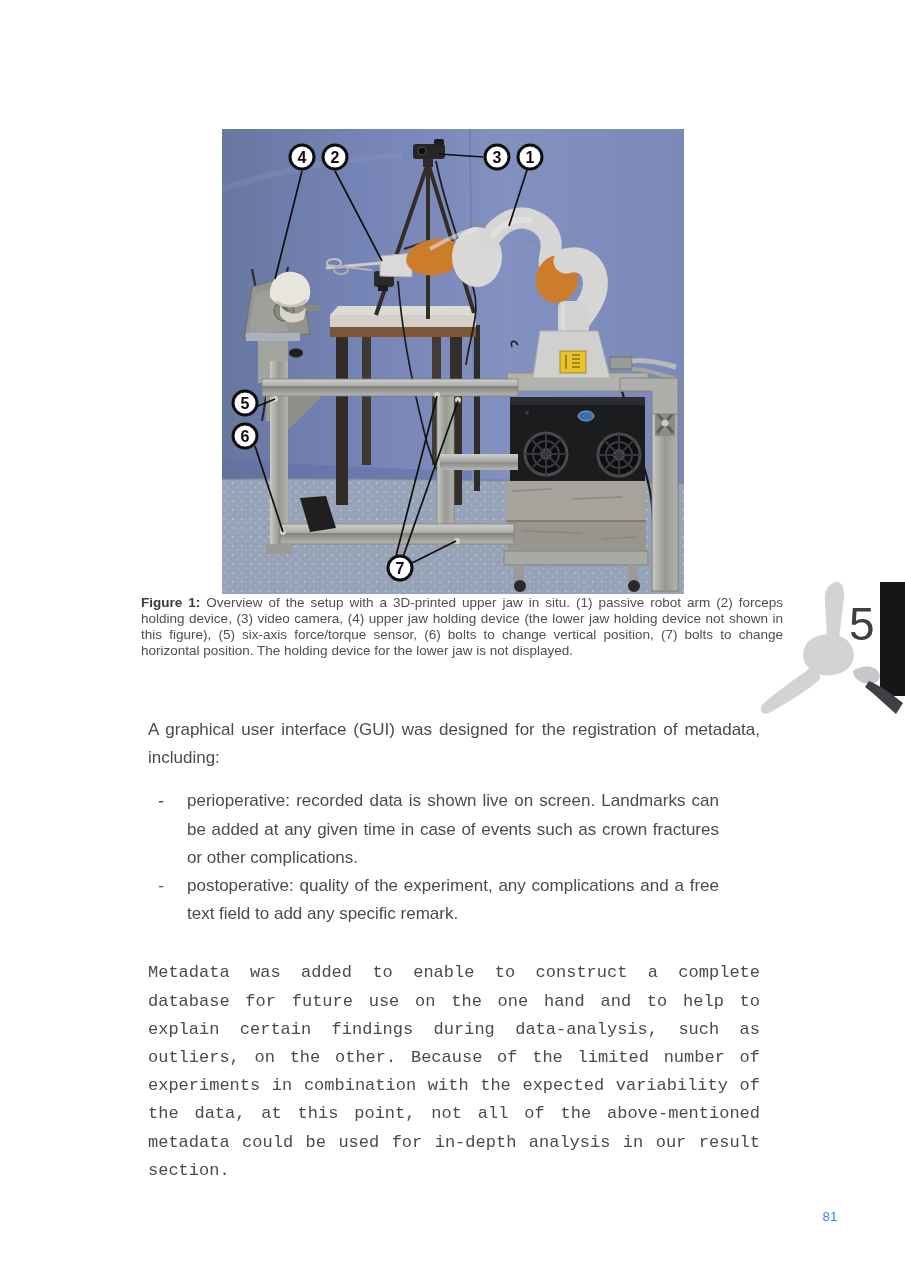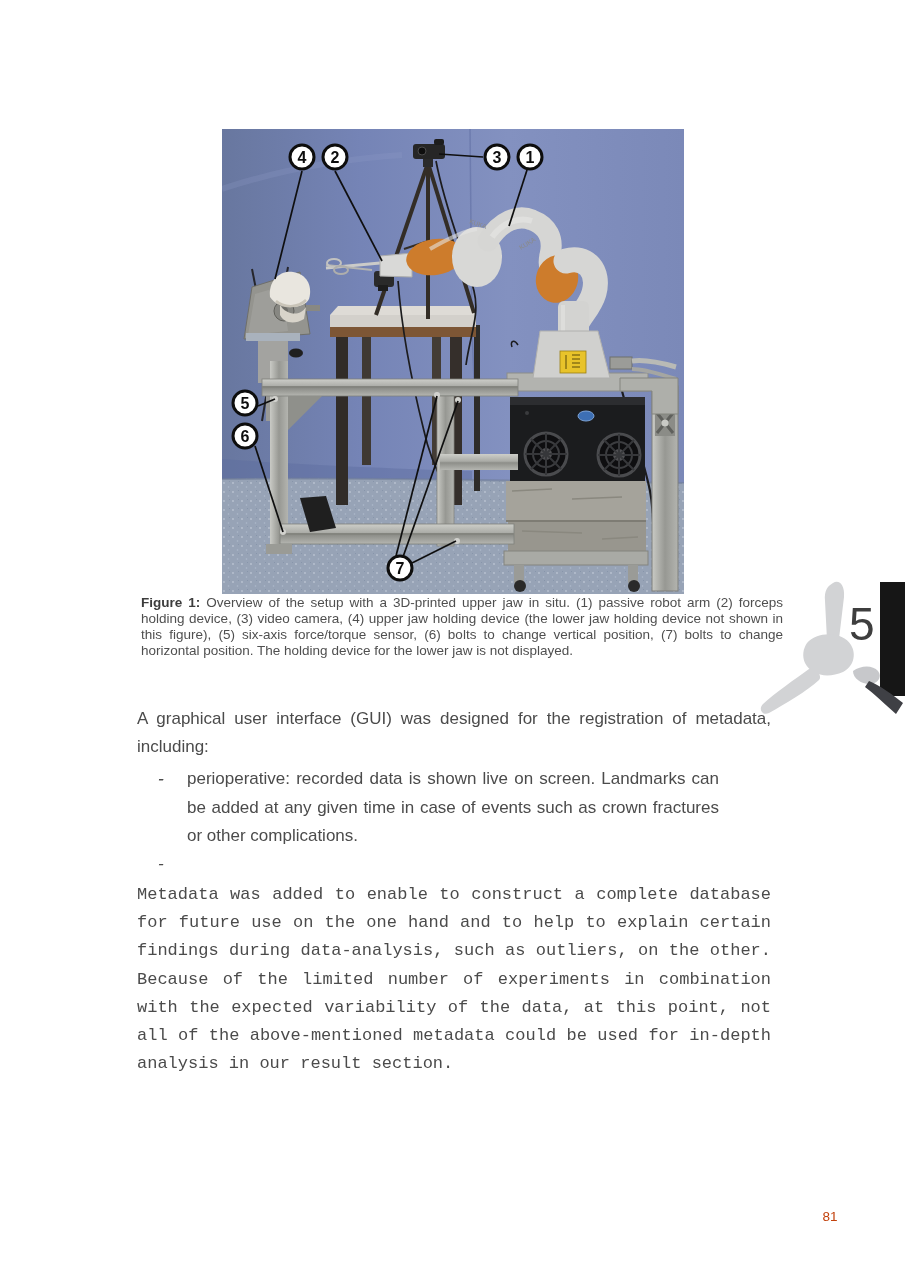--- a/index.html
+++ b/index.html
@@ -35,28 +35,28 @@
   .tooth-art{position:absolute;left:757px;top:573px;width:148px;height:148px;z-index:2;pointer-events:none;}
   .chapter-num{
     position:absolute;left:849px;top:601px;z-index:3;
     font-size:46px;font-weight:300;color:#3e3e3e;line-height:1;
     font-family:"Liberation Sans",sans-serif;
   }
   .bodytext{
     position:absolute;left:133px;top:701px;width:642px;
     font-size:17px;line-height:28.2px;color:#4b4b4b;text-align:justify;
   }
-  .bodytext p{margin:4px;}
+  .bodytext p{margin:15px;}
   .list{margin:0 56px 0 0;padding:0;list-style:none;}
   .list li{position:relative;padding-left:54px;}
   .dash{position:absolute;left:25px;top:0;font-style:italic;}
   .para2{margin-top:31px !important;font-family:Liberation Mono, monospace;}
   .page-num{
     position:absolute;left:800px;top:1209px;width:60px;text-align:center;
-    font-size:13.5px;color:#c2410c;
+    font-size:13.5px;color:#3b82f6;
   }
 </style>
 </head>
 <body>
 
 <div class="page">
 
 
   <div class="photo">
     <svg viewBox="0 0 462 465">
@@ -271,20 +271,20 @@
     <path d="M96,98 C104,92 116,92 121,98 C125,103 122,110 114,111 C106,112 96,106 96,98 Z" fill="#c7c8cb"></path>
     <path d="M112,108 C122,112 136,122 146,130 L139,141 C128,131 116,120 108,114 Z" fill="#3f4045"></path>
   </svg>
   <div class="chapter-num">5</div>
 
   <div class="bodytext">
     <p>A graphical user interface (GUI) was designed for the registration of metadata, including:</p>
     <ul class="list">
       <li><span class="dash">-</span></li>
       <li><span class="dash">-</span><span>perioperative: recorded data is shown live on screen. Landmarks can be added at any given time in case of events such as crown fractures or other complications.</span></li>
-      <li><span class="dash">-</span></li>
+      <li><span class="dash">-</span><span>postoperative: quality of the experiment, any complications and a free text field to add any specific remark.</span></li>
     </ul>
     <p class="para2">Metadata was added to enable to construct a complete database for future use on the one hand and to help to explain certain findings during data-analysis, such as outliers, on the other. Because of the limited number of experiments in combination with the expected variability of the data, at this point, not all of the above-mentioned metadata could be used for in-depth analysis in our result section.</p>
   </div>
 
   <div class="page-num">81</div>
 
 </div>
 
 </body></html>

